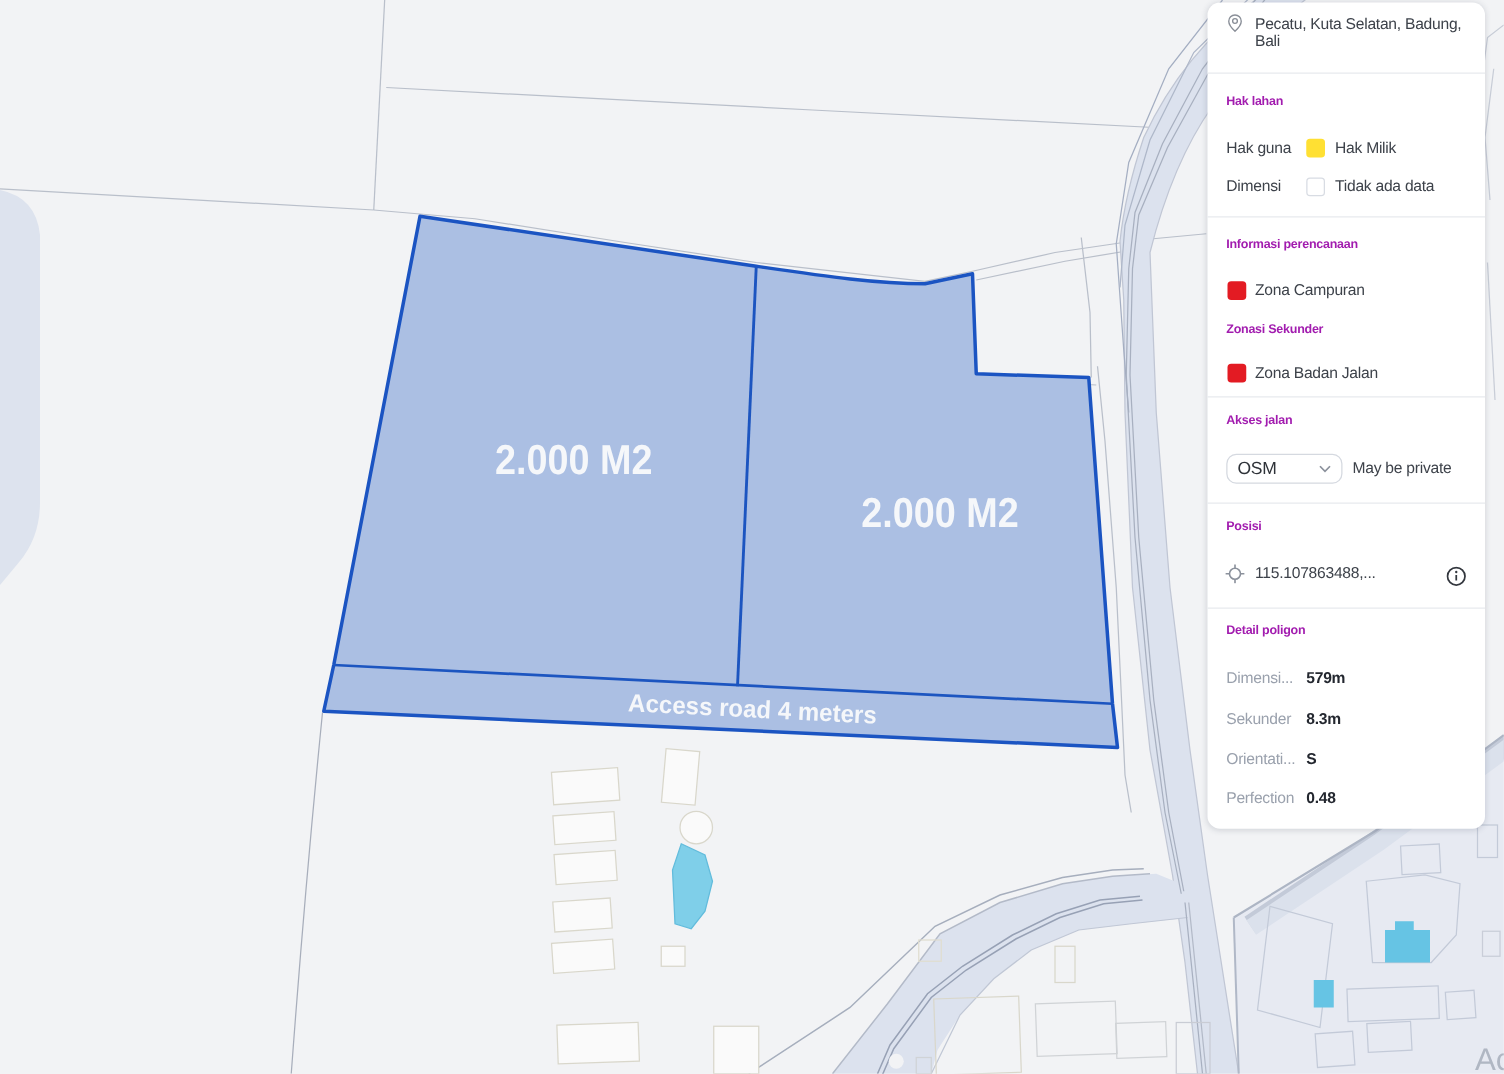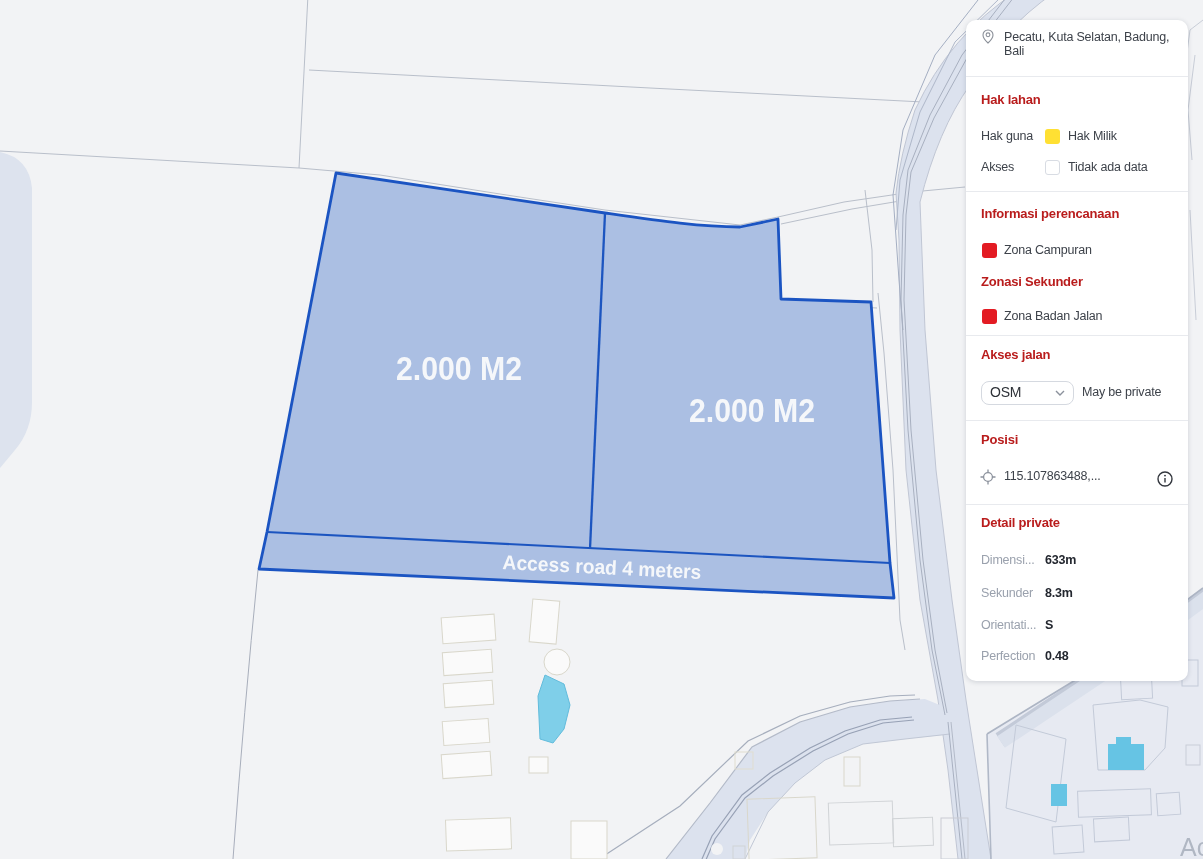--- a/index.html
+++ b/index.html
@@ -1,22 +1,22 @@
 <!DOCTYPE html>
 <html><head>
 <meta charset="utf-8">
 <style>
   html,body{margin:0;padding:0;}
   body{width:1203px;height:859px;overflow:hidden;position:relative;
        font-family:"Liberation Sans", sans-serif;background:#f2f3f5;}
   .abs{position:absolute;}
-  #panel{position:absolute;left:966px;top:20px;width:222px;height:661px;
+  #panel{position:absolute;left:966px;top:2px;width:222px;height:661px;
          background:#ffffff;border-radius:10px;box-shadow:0 1px 5px rgba(40,50,70,.18);}
   .pt{position:absolute;font-size:12.5px;color:#3d424a;line-height:16.5px;letter-spacing:-0.2px;white-space:nowrap;}
-  .hdr{position:absolute;font-size:13px;font-weight:bold;color:#b91c1c;line-height:17px;letter-spacing:-0.2px;white-space:nowrap;}
+  .hdr{position:absolute;font-size:10px;font-weight:bold;color:#a21caf;line-height:17px;letter-spacing:-0.2px;white-space:nowrap;}
   .gray{color:#9aa1ad;}
   .val{font-weight:bold;color:#23272f;}
   .divider{position:absolute;left:0;width:222px;height:1px;background:#e8eaee;}
   .swatch{position:absolute;width:15px;height:15px;border-radius:3px;}
 </style>
 </head>
 <body>
 
 <svg class="abs" style="left:0;top:0" width="1203" height="859" viewBox="0 0 1203 859">
 
@@ -164,21 +164,21 @@
   <div class="divider" style="top:56px;"></div>
 
   <div class="hdr" style="left:15px;top:71px;">Hak lahan</div>
 
   <div class="pt" style="left:15px;top:108px;">Hak guna</div>
 
   <div class="swatch" style="left:79px;top:109px;background:#ffe033;"></div>
 
   <div class="pt" style="left:102px;top:108px;">Hak Milik</div>
 
-  <div class="pt" style="left:15px;top:139px;">Akses</div>
+  <div class="pt" style="left:15px;top:139px;">Dimensi</div>
 
   <div class="swatch" style="left:79px;top:140px;background:#ffffff;border:1px solid #d8dce3;width:13px;height:13px;"></div>
 
   <div class="pt" style="left:102px;top:139px;">Tidak ada data</div>
 
   <div class="divider" style="top:171px;"></div>
 
   <div class="hdr" style="left:15px;top:185px;">Informasi perencanaan</div>
 
   <div class="swatch" style="left:16px;top:223px;background:#e31b23;"></div>
@@ -216,24 +216,24 @@
   <div class="pt" style="left:38px;top:448px;">115.107863488,...</div>
 
   <svg class="abs" style="left:191px;top:451px" width="16" height="16" viewBox="0 0 16 16">
     <circle cx="8" cy="8" r="7" fill="none" stroke="#33373e" stroke-width="1.4"></circle>
     <path d="M8,7 L8,11.4" stroke="#33373e" stroke-width="1.4"></path>
     <circle cx="8" cy="4.6" r="0.95" fill="#33373e"></circle>
   </svg>
 
   <div class="divider" style="top:484px;"></div>
 
-  <div class="hdr" style="left:15px;top:494px;">Detail private</div>
+  <div class="hdr" style="left:15px;top:494px;">Detail poligon</div>
 
   <div class="pt gray" style="left:15px;top:532px;">Dimensi...</div>
-  <div class="pt val" style="left:79px;top:532px;">633m</div>
+  <div class="pt val" style="left:79px;top:532px;">579m</div>
 
   <div class="pt gray" style="left:15px;top:565px;">Sekunder</div>
   <div class="pt val" style="left:79px;top:565px;text-align:right;">8.3m</div>
 
   <div class="pt gray" style="left:15px;top:597px;">Orientati...</div>
   <div class="pt val" style="left:79px;top:597px;">S</div>
 
   <div class="pt gray" style="left:15px;top:628px;">Perfection</div>
   <div class="pt val" style="left:79px;top:628px;">0.48</div>
 </div>

